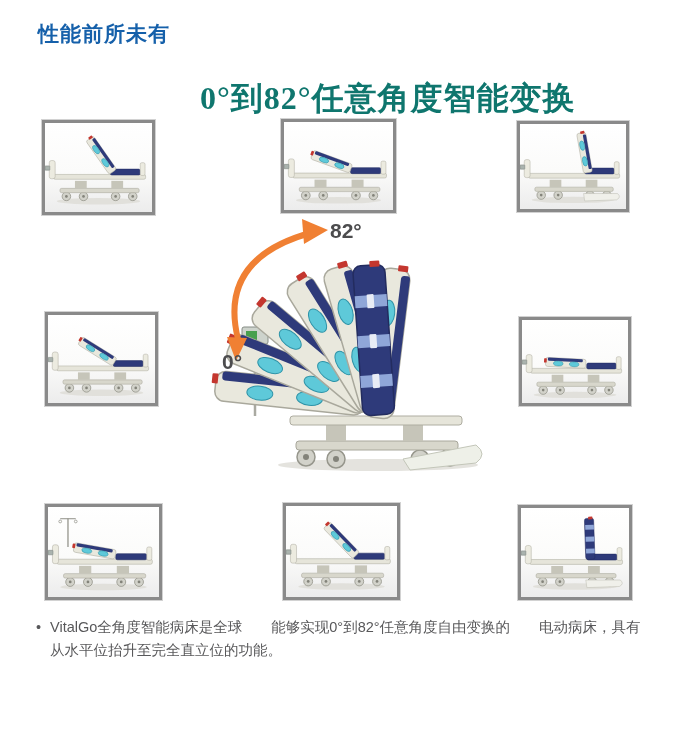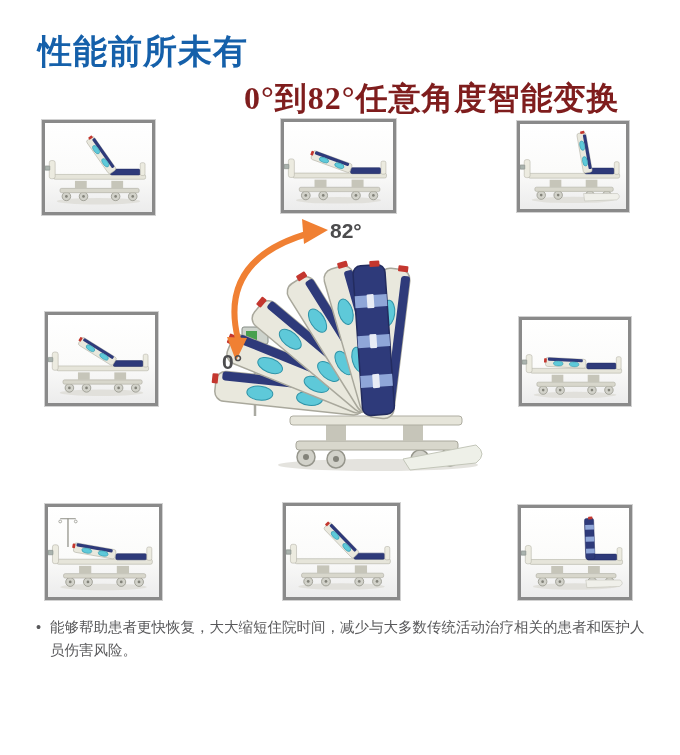--- a/index.html
+++ b/index.html
@@ -2,26 +2,26 @@
 <html><head>
 <meta charset="utf-8">
 <style>
   html,body{margin:0;padding:0;background:#ffffff;}
   body{
     width:680px;height:755px;position:relative;overflow:hidden;
     font-family:"Liberation Sans","DejaVu Sans",sans-serif;
   }
   .page-title{
     position:absolute;left:38px;top:6px;
-    font-size:34px;font-weight:700;color:#1560aa;letter-spacing:1px;
+    font-size:21px;font-weight:700;color:#1560aa;letter-spacing:1px;
   }
   .page-subtitle{
     position:absolute;left:200px;top:50px;width:420px;
     font-family:"Liberation Serif","DejaVu Serif",serif;
-    font-size:32px;color:#7f1d1d;letter-spacing:1px;white-space:nowrap;margin-left:44px;
+    font-size:32px;color:#0f766e;letter-spacing:1px;white-space:nowrap;
   }
   .thumb{
     position:absolute;box-sizing:border-box;
     border:3px solid #8a8a8a;outline:1px solid #d2d2d2;
     background:linear-gradient(180deg,#ffffff 0%,#fbfbfa 55%,#ececec 100%);
     display:flex;align-items:flex-end;justify-content:center;
   }
   .thumb svg{width:100%;height:100%;display:block;}
   .t-tl{left:42px;top:120px;width:113px;height:95px;}
   .t-tm{left:281px;top:119px;width:115px;height:94px;}
@@ -357,14 +357,14 @@
       </g>
       <path d="M 40 128 Q 20 48 112 22" fill="none" stroke="#f08033" stroke-width="6" stroke-linecap="round"></path>
       <polygon points="104,8 130,19 106,33" fill="#f08033"></polygon>
       <polygon points="29,126 49,127 38,150" fill="#f08033"></polygon>
       <text x="132" y="27" font-family="Liberation Sans, sans-serif" font-size="21" font-weight="bold" fill="#4c4c4e">82°</text>
       <text x="24" y="158" font-family="Liberation Sans, sans-serif" font-size="21" font-weight="bold" fill="#4c4c4e">0°</text>
     </svg>
   </div>
 
 <ul class="bullets">
-  <li><span>能够帮助患者更快恢复，大大缩短住院时间，减少与大多数传统活动治疗相关的患者和医护人员伤害风险。</span></li>
+  <li><span>VitalGo全角度智能病床是全球　　能够实现0°到82°任意角度自由变换的　　电动病床，具有从水平位抬升至完全直立位的功能。</span></li>
 </ul>
 
 </body></html>

